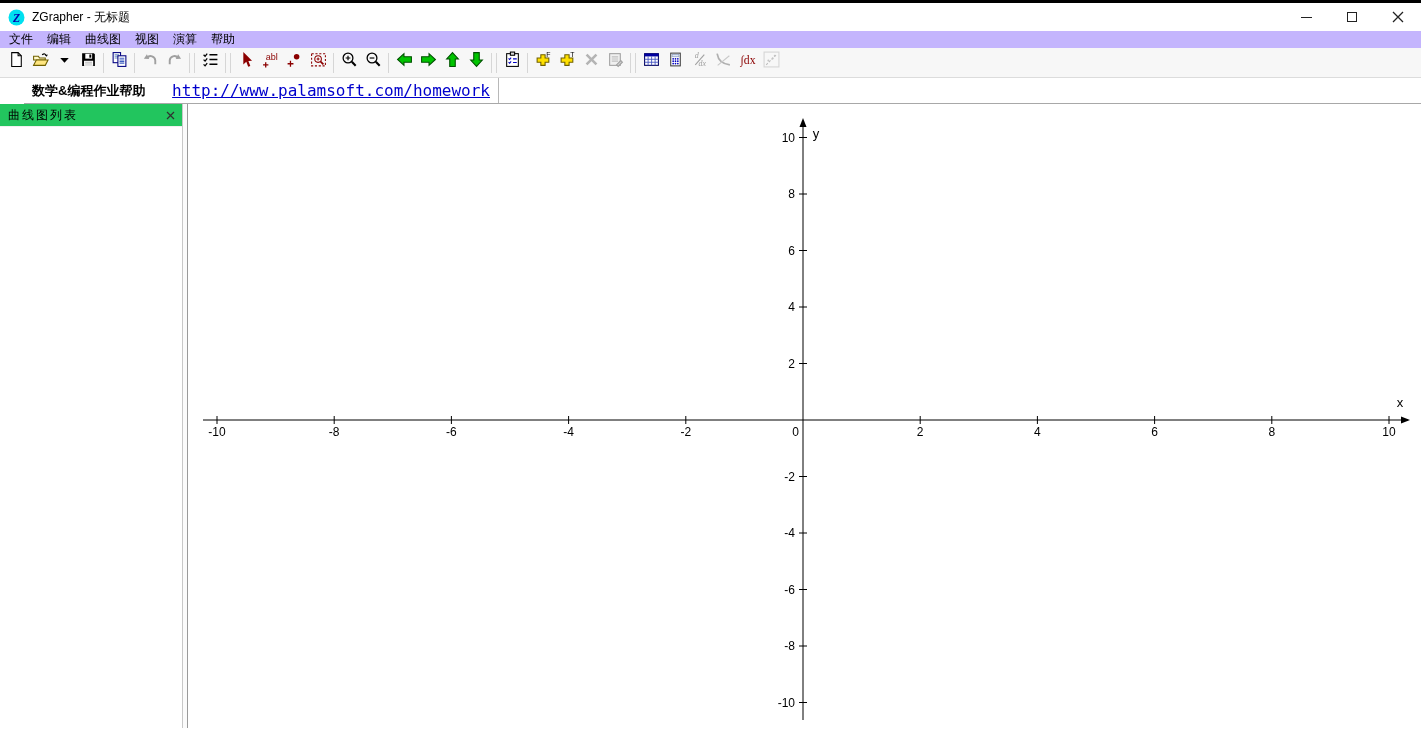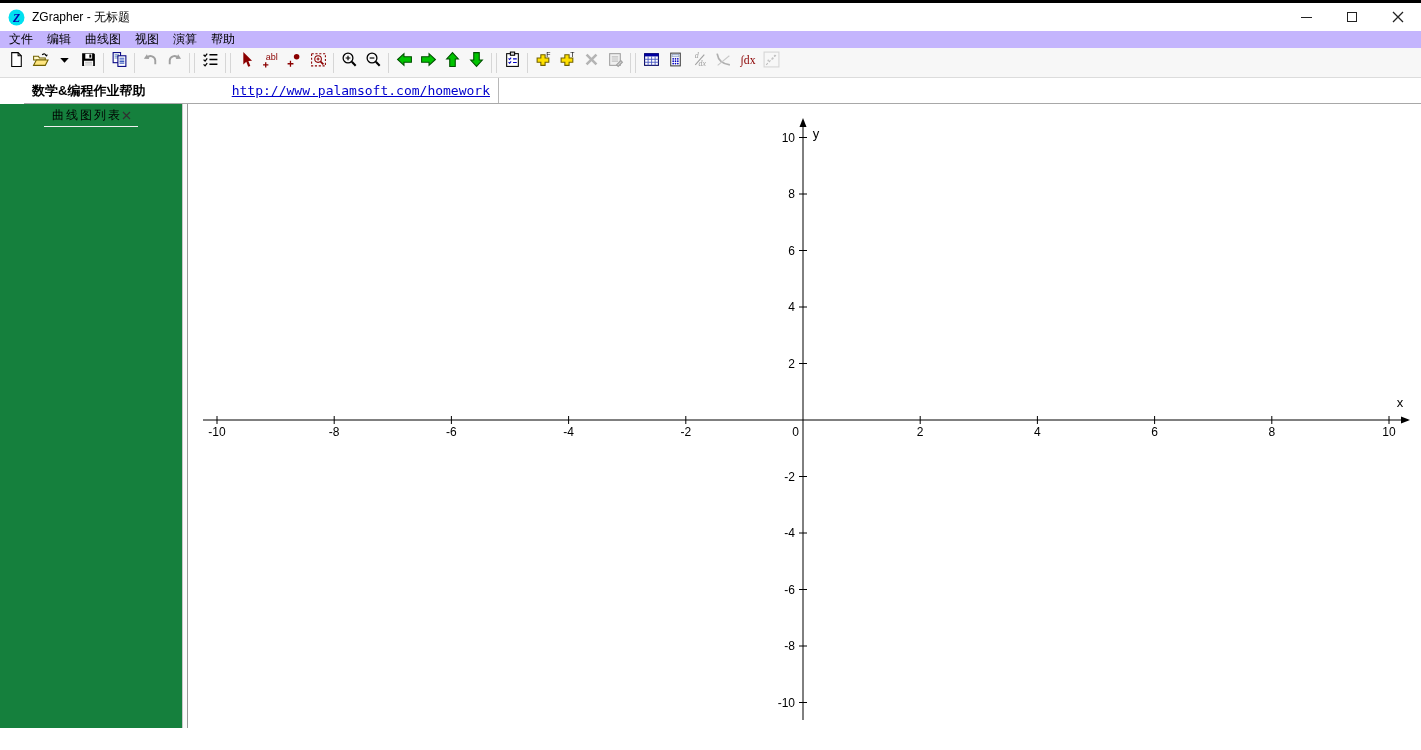--- a/index.html
+++ b/index.html
@@ -25,25 +25,25 @@
   .toolbar { height:30px; background:#f7f7f7; border-bottom:1px solid #dcdcdc; display:flex; align-items:center; padding-left:4px; }
   .tb-btn { width:24px; height:23px; display:flex; align-items:flex-start; justify-content:center; flex:0 0 auto; }
   .tb-btn svg { display:block; }
   .tb-sep { width:1px; height:20px; background:#d6d6d6; margin:0 3px; flex:0 0 auto; }
   .tb-sep.dbl2 { margin-left:1px; }
 
   
   .banner { height:26px; background:#fff; border-bottom:1px solid #a8a8a8;margin-left:24px; }
   .banner-box { width:475px; height:100%; border-right:1px solid #b8b8b8; display:flex; align-items:center; }
   .banner-title { font-weight:bold; font-size:13px; margin-left:8px; }
-  .banner-link { margin-left:auto; margin-right:8px; font-family:"DejaVu Sans Mono", monospace; font-size:13px; color:#0000cc; text-decoration:underline; cursor:pointer; }
+  .banner-link { margin-left:auto; margin-right:8px; font-family:"DejaVu Sans Mono", monospace; font-size:16px; color:#0000cc; text-decoration:underline; cursor:pointer; }
 
   
   .content { height:624px; display:flex; }
-  .sidepanel { width:183px; background:#15803d; border-right:1px solid #c8c8c8; display:flex; flex-direction:column;align-items:center; }
+  .sidepanel { width:183px; background:#22c55e; border-right:1px solid #c8c8c8; display:flex; flex-direction:column; }
   .panel-header { height:23px; display:flex; align-items:center; border-bottom:1px solid #f0f0f0; }
   .panel-title { font-size:12px; margin-left:8px; letter-spacing:2px; }
   .panel-close { margin-left:auto; margin-right:7px; display:flex; align-items:center; }
   .panel-body { flex:1; background:#fff; }
   .splitter { width:4px; background:#fbfbfb; }
   .plot-area { flex:1; background:#fff; border-left:1px solid #9a9a9a; position:relative; }
   .plot-area svg { display:block; }
 
   
   .statusbar { height:22px; background:#f0f0f0; border-top:1px solid #d8d8d8; position:relative; display:flex; align-items:center; }

